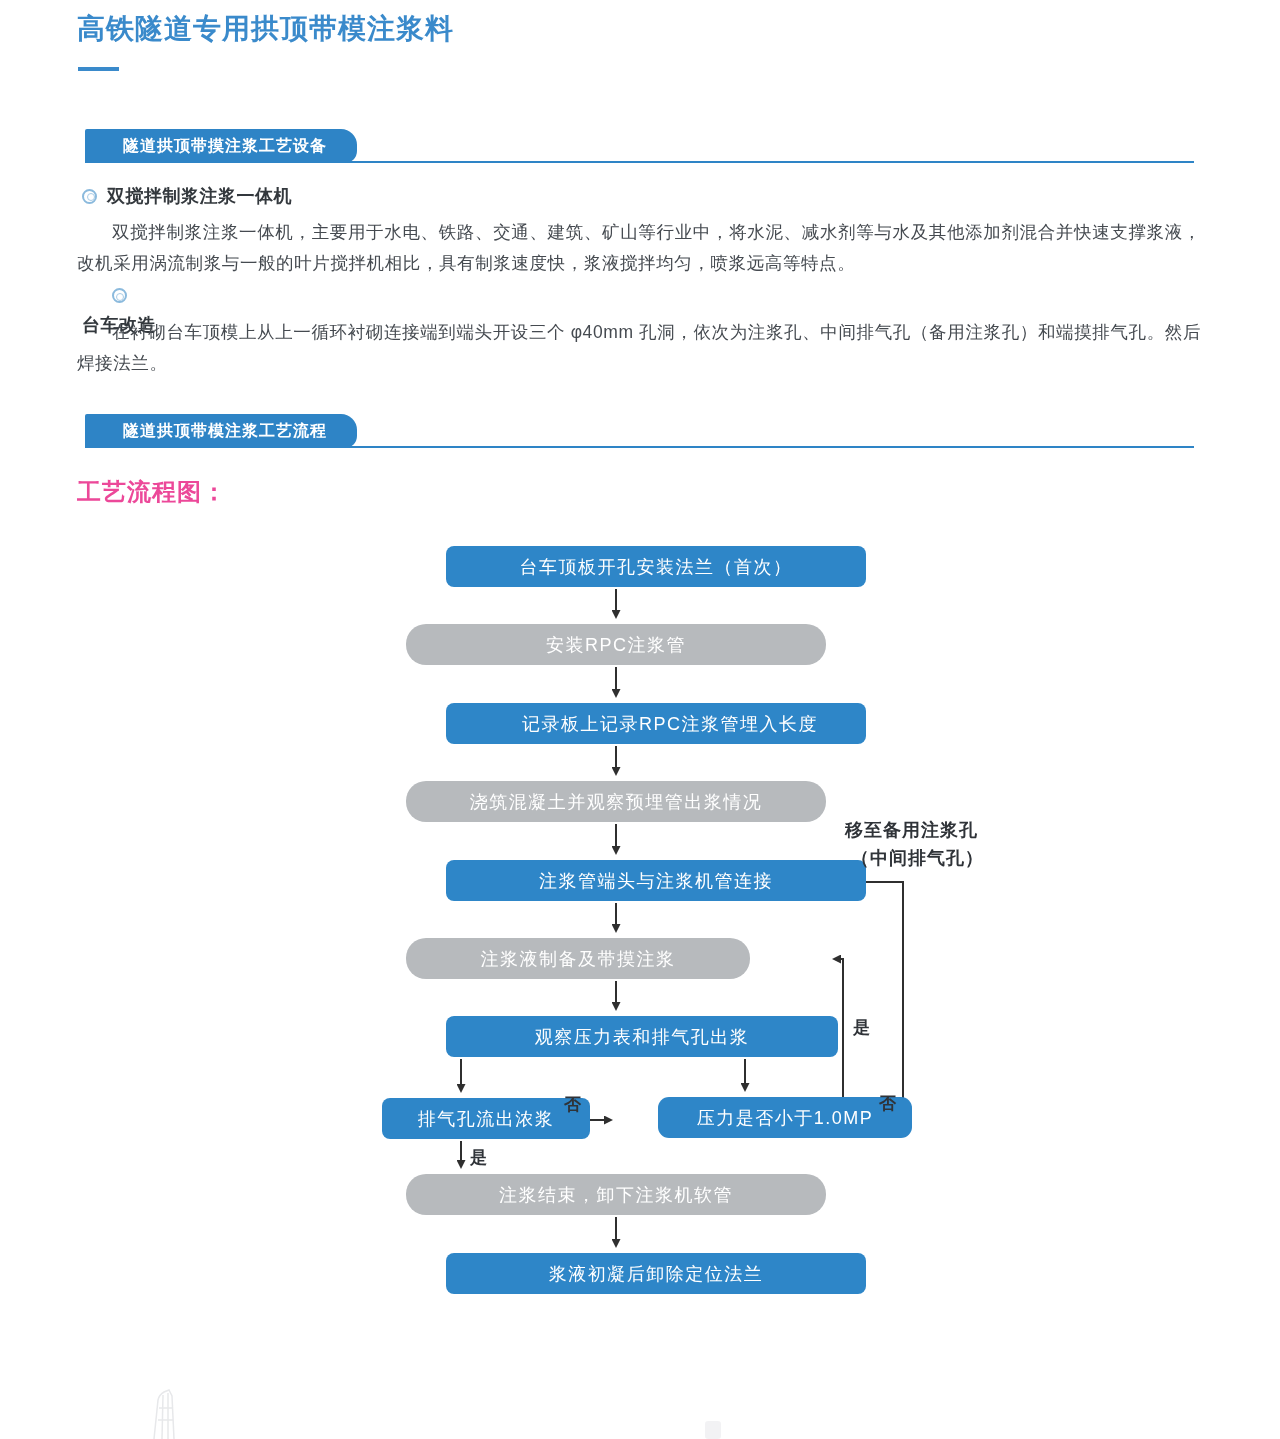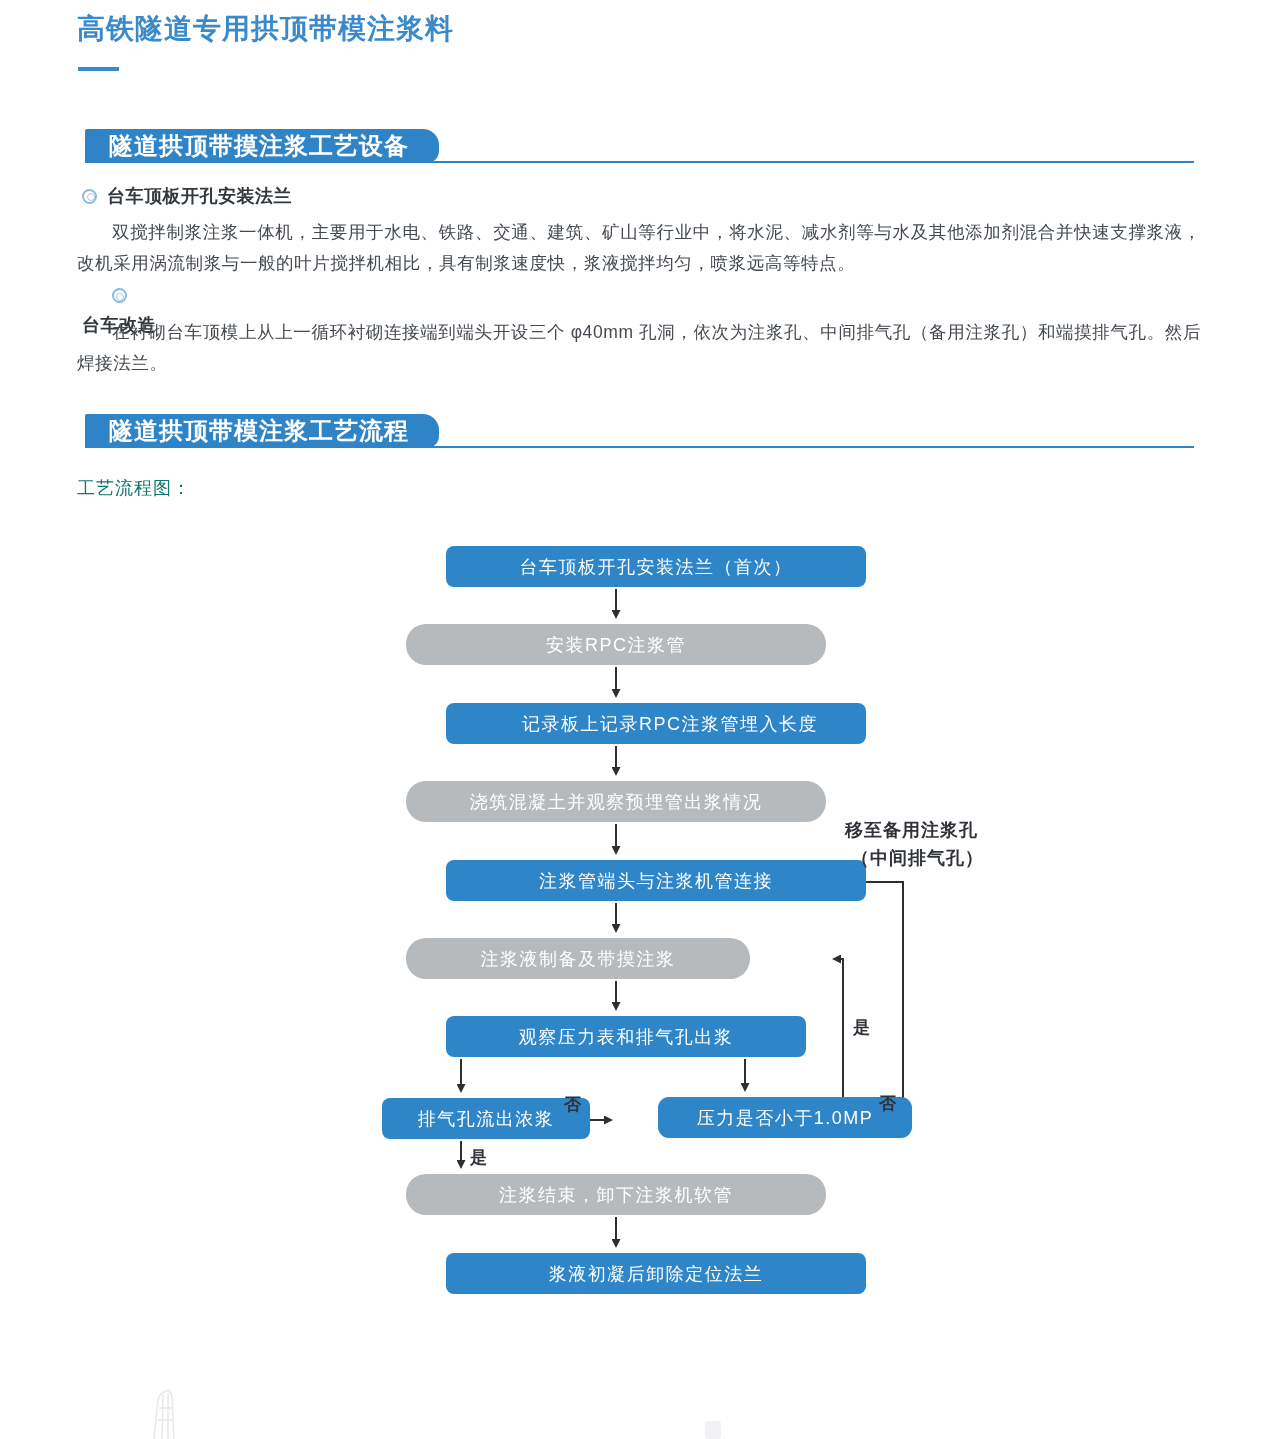--- a/index.html
+++ b/index.html
@@ -17,22 +17,22 @@
     font-family:"Liberation Sans", sans-serif;
   }
   .abs{position:absolute;}
 
   
   .page-title{left:77px;top:10px;font-size:28px;font-weight:bold;color:#3a8acb;letter-spacing:1px;}
   .title-dash{left:78px;top:67px;width:41px;height:4px;background:#3a8acb;}
 
   
   .badge{
-    left:85px;height:34px;line-height:34px;padding:0 30px 0 24px;
-    background:var(--accent);color:#fff;font-size:24px;font-weight:bold;
+    left:85px;height:34px;line-height:34px;padding:0 30px 0 38px;
+    background:var(--accent);color:#fff;font-size:16px;font-weight:bold;
     letter-spacing:1px;border-radius:2px 16px 12px 0;z-index:2;
   }
   .badge-1{top:129px;}
   .badge-2{top:414px;}
   .badge-line{left:85px;width:1109px;height:2px;background:var(--accent);z-index:1;}
   .badge-line-1{top:161px;}
   .badge-line-2{top:446px;}
 
   
   .bullet-row{display:flex;align-items:center;gap:10px;left:82px;}
@@ -46,36 +46,36 @@
     content:"";position:absolute;left:2.5px;top:2.5px;width:6px;height:6px;
     border:1.5px solid #a9cce6;border-radius:50%;
   }
   .bullet-label{font-size:18px;font-weight:bold;color:#33383d;letter-spacing:0.5px;}
   .para{
     left:77px;width:1124px;font-size:17.5px;line-height:31px;color:var(--body-ink);
     text-align:justify;text-indent:2em;letter-spacing:0.6px;
   }
   .para-1{top:217px;}
   .para-2{top:317px;}
-  .diagram-label{left:77px;top:476px;font-size:18px;font-weight:normal;color:#0f766e;letter-spacing:1px;}
+  .diagram-label{left:77px;top:476px;font-size:24px;font-weight:bold;color:#ec4899;letter-spacing:1px;}
 
   
   .flow-node{
     height:41px;border-radius:8px;color:#ffffff;font-size:18px;letter-spacing:1.5px;
     display:flex;align-items:center;justify-content:center;text-align:center;
   }
   .blue{background:var(--accent-box);margin-left:40px;}
   .gray{background:var(--gray-box);border-radius:20px;}
   .n0{left:406px;top:546px;width:420px;}
   .n1{left:406px;top:624px;width:420px;}
   .n2{left:406px;top:703px;width:420px;padding-left:28px;}
   .n3{left:406px;top:781px;width:420px;}
   .n4{left:406px;top:860px;width:420px;}
   .n5{left:406px;top:938px;width:344px;}
-  .n6{left:406px;top:1016px;width:360px;}
+  .n6{left:406px;top:1016px;width:392px;}
   .n7{left:342px;top:1098px;width:208px;}
   .n8{left:618px;top:1097px;width:254px;border-radius:11px;}
   .n9{left:406px;top:1174px;width:420px;}
   .n10{left:406px;top:1253px;width:420px;}
 
   
   .arrows{left:0;top:0;pointer-events:none;}
 
   
   .edge-label{font-size:17px;font-weight:bold;color:var(--ink);}
@@ -95,21 +95,21 @@
 <body>
 
 <h1 class="abs page-title">高铁隧道专用拱顶带模注浆料</h1>
 <div class="abs title-dash"></div>
 
 <div class="abs badge badge-1">隧道拱顶带摸注浆工艺设备</div>
 <div class="abs badge-line badge-line-1"></div>
 
 <div class="abs bullet-row bullet-row-1">
   <span class="bullet-icon"></span>
-  <span class="bullet-label">台车顶板开孔安装法兰</span>
+  <span class="bullet-label">双搅拌制浆注浆一体机</span>
 </div>
 <p class="abs para para-1">双搅拌制浆注浆一体机，主要用于水电、铁路、交通、建筑、矿山等行业中，将水泥、减水剂等与水及其他添加剂混合并快速支撑浆液，改机采用涡流制浆与一般的叶片搅拌机相比，具有制浆速度快，浆液搅拌均匀，喷浆远高等特点。</p>
 
 <div class="abs bullet-row bullet-row-2">
   <span class="bullet-icon"></span>
   <span class="bullet-label">台车改造</span>
 </div>
 <p class="abs para para-2">在衬砌台车顶模上从上一循环衬砌连接端到端头开设三个 φ40mm 孔洞，依次为注浆孔、中间排气孔（备用注浆孔）和端摸排气孔。然后焊接法兰。</p>
 
 <div class="abs badge badge-2">隧道拱顶带模注浆工艺流程</div>

